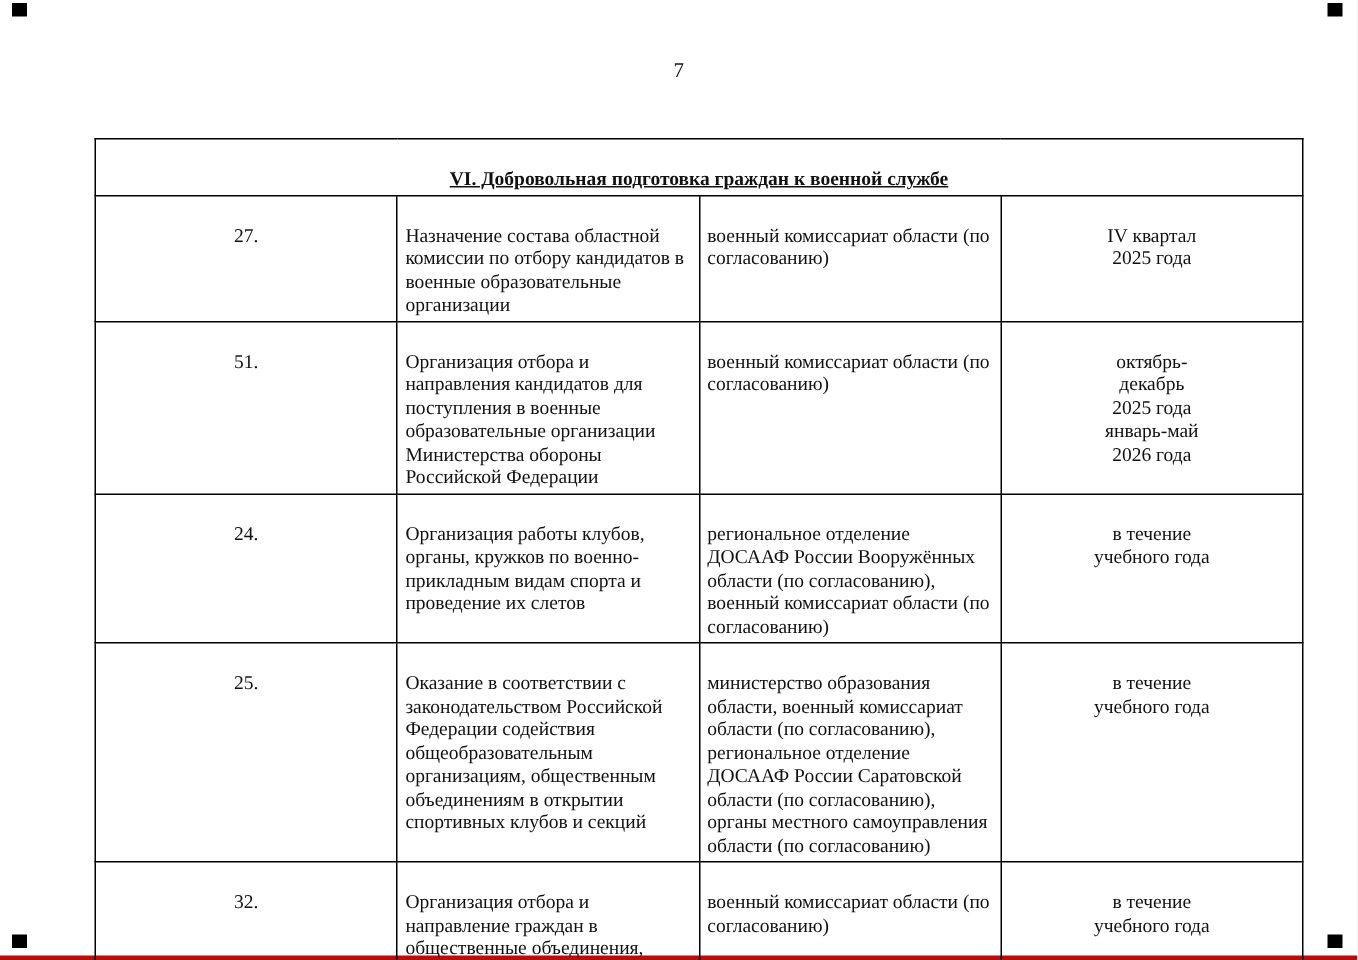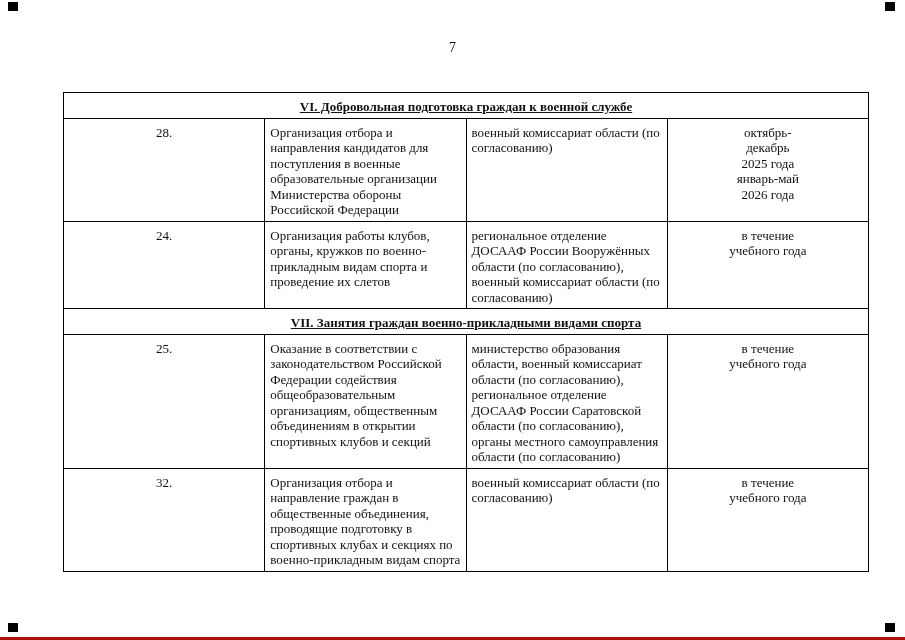--- a/index.html
+++ b/index.html
@@ -45,21 +45,21 @@
     top: 92px;
     width: 806px;
     border-collapse: collapse;
     font-size: 13px;
     line-height: 15.5px;
     table-layout: fixed;
   }
   table.plan td {
     border: 1.4px solid #000;
     vertical-align: top;
-    padding: 6px 5px 3px 5px;
+    padding: 18px 5px 3px 5px;
   }
   td.section-header {
     text-align: center;
     font-weight: bold;
     text-decoration: underline;
     padding: 1px 4px;
   }
   td.col-num  { width: 26px;  text-align: center; padding-left: 1px; padding-right: 1px; }
   td.col-act  { width: 360px; }
   td.col-resp { width: 282px; }
@@ -82,44 +82,48 @@
 
   <div class="page-number">7</div>
 
   <table class="plan">
     <tbody>
 
       <tr>
         <td class="section-header" colspan="4">VI. Добровольная подготовка граждан к военной службе</td>
       </tr>
 
+      <tr>
+        <td class="col-num">27.</td>
+        <td class="col-act">Назначение состава областной комиссии по отбору кандидатов в военные образовательные организации</td>
+        <td class="col-resp">военный комиссариат области (по согласованию)</td>
+        <td class="col-time">IV квартал
+2025 года</td>
+      </tr>
 
       <tr>
-        <td class="col-num">28.</td>
+        <td class="col-num">51.</td>
         <td class="col-act">Организация отбора и направления кандидатов для поступления в военные образовательные организации Министерства обороны Российской Федерации</td>
         <td class="col-resp">военный комиссариат области (по согласованию)</td>
         <td class="col-time">октябрь-
 декабрь
 2025 года
 январь-май
 2026 года</td>
       </tr>
 
       <tr>
         <td class="col-num">24.</td>
         <td class="col-act">Организация работы клубов, органы, кружков по военно-прикладным видам спорта и проведение их слетов</td>
         <td class="col-resp">региональное отделение ДОСААФ России Вооружённых области (по согласованию), военный комиссариат области (по согласованию)</td>
         <td class="col-time">в течение
 учебного года</td>
       </tr>
 
 
-      <tr>
-        <td class="section-header" colspan="4">VII. Занятия граждан военно-прикладными видами спорта</td>
-      </tr>
 
       <tr>
         <td class="col-num">25.</td>
         <td class="col-act">Оказание в соответствии с законодательством Российской Федерации содействия общеобразовательным организациям, общественным объединениям в открытии спортивных клубов и секций</td>
         <td class="col-resp">министерство образования области, военный комиссариат области (по согласованию), региональное отделение ДОСААФ России Саратовской области (по согласованию), органы местного самоуправления области (по согласованию)</td>
         <td class="col-time">в течение
 учебного года</td>
       </tr>
 
       <tr>

